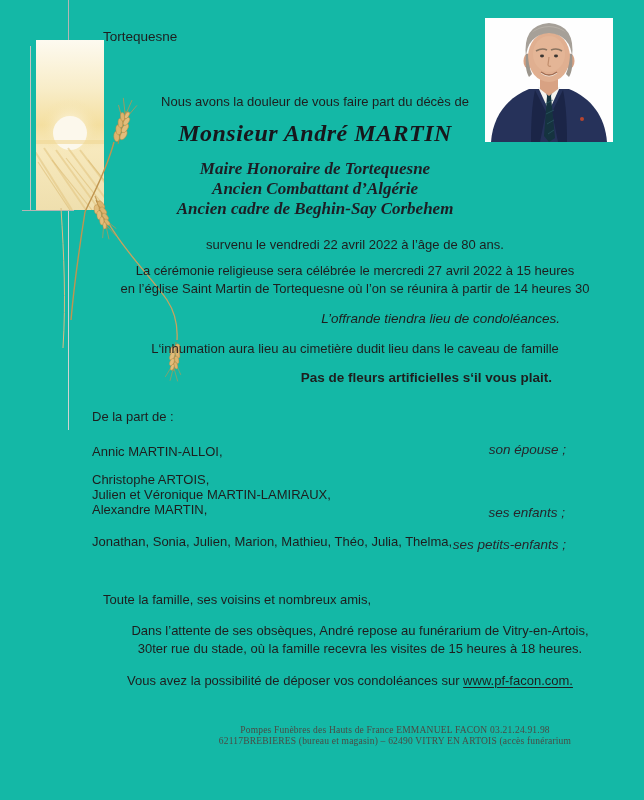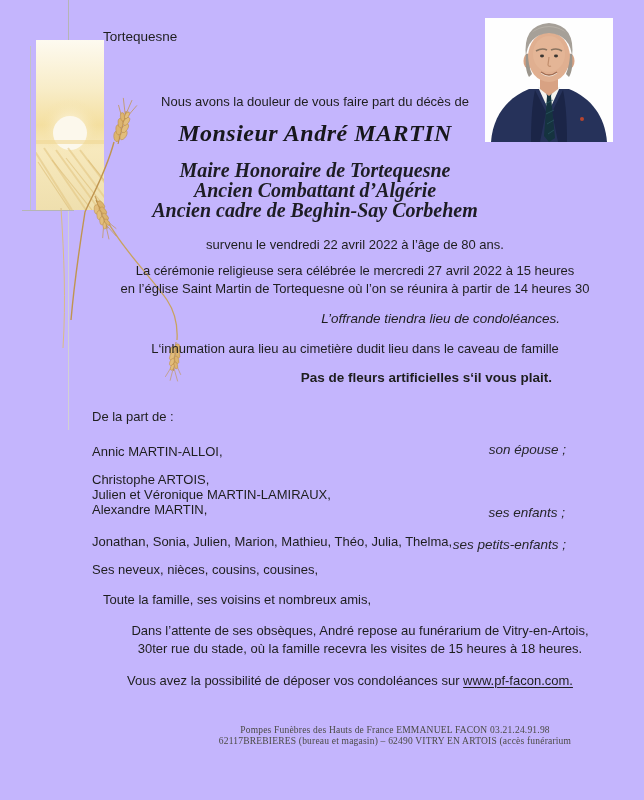--- a/index.html
+++ b/index.html
@@ -1,35 +1,35 @@
 <!DOCTYPE html>
 <html><head>
 <meta charset="utf-8">
 <style>
   html,body{margin:0;padding:0;background:#e9e9e9;}
   .page{
-    position:relative;width:644px;height:800px;background:#c4b5fd;
+    position:relative;width:644px;height:800px;background:#14b8a6;
     font-family:"Liberation Sans","DejaVu Sans",sans-serif;color:#1e1e1e;
     overflow:hidden;margin:0 auto;
   }
   .abs{position:absolute;}
   .sans{font-size:13px;line-height:17px;color:#1e1e1e;}
   .center{text-align:center;}
   .commune{top:28px;left:103px;font-size:13.5px;}
   .intro{top:93px;left:55px;width:520px;font-size:13px;}
   .title{
     top:120px;left:35px;width:560px;text-align:center;
     font-family:"Liberation Serif","DejaVu Serif",serif;
     font-style:italic;font-weight:bold;font-size:24px;color:#17171c;
     letter-spacing:0.5px;
   }
   .honorific{
     left:35px;width:560px;text-align:center;
     font-family:"Liberation Serif","DejaVu Serif",serif;
-    font-style:italic;font-weight:bold;font-size:20px;color:#1d1d24;
+    font-style:italic;font-weight:bold;font-size:17px;color:#1d1d24;
   }
   .h1{top:159px;} .h2{top:179px;} .h3{top:199px;}
   .death{top:236px;left:70px;width:570px;}
   .cer1{top:262px;left:70px;width:570px;}
   .cer2{top:280px;left:70px;width:570px;}
   .offering{top:310px;right:84px;font-style:italic;font-size:13.5px;}
   .burial{top:340px;left:70px;width:570px;}
   .flowers{top:369px;right:92px;font-weight:bold;font-size:13.5px;}
   .frompart{top:408px;left:92px;}
   .nm{left:92px;}
@@ -182,21 +182,20 @@
   <div class="abs sans rel relspouse">son épouse ;</div>
 
   <div class="abs sans nm c1">Christophe ARTOIS,</div>
   <div class="abs sans nm c2">Julien et Véronique MARTIN-LAMIRAUX,</div>
   <div class="abs sans nm c3">Alexandre MARTIN,</div>
   <div class="abs sans rel relchildren">ses enfants ;</div>
 
   <div class="abs sans nm gkids">Jonathan, Sonia, Julien, Marion, Mathieu, Théo, Julia, Thelma,</div>
   <div class="abs sans rel relgkids">ses petits-enfants ;</div>
 
-  <div class="abs sans nm relatives">Ses neveux, nièces, cousins, cousines,</div>
   <div class="abs sans nm friends">Toute la famille, ses voisins et nombreux amis,</div>
 
   <div class="abs sans center rep1">Dans l’attente de ses obsèques, André repose au funérarium de Vitry-en-Artois,</div>
   <div class="abs sans center rep2">30ter rue du stade, où la famille recevra les visites de 15 heures à 18 heures.</div>
 
   <div class="abs sans center condol"><span>Vous avez la possibilité de déposer vos condoléances sur </span><span class="url">www.pf-facon.com.</span></div>
 
   <div class="abs footer f1">Pompes Funèbres des Hauts de France EMMANUEL FACON 03.21.24.91.98</div>
   <div class="abs footer f2">62117BREBIERES (bureau et magasin) – 62490 VITRY EN ARTOIS (accès funérarium</div>
 

